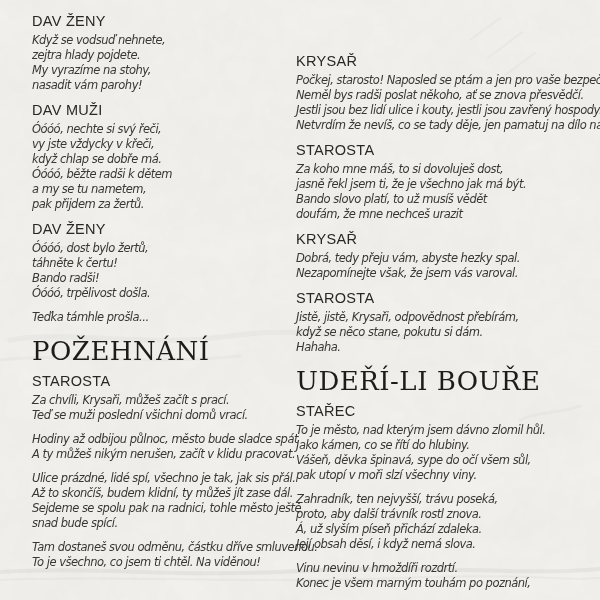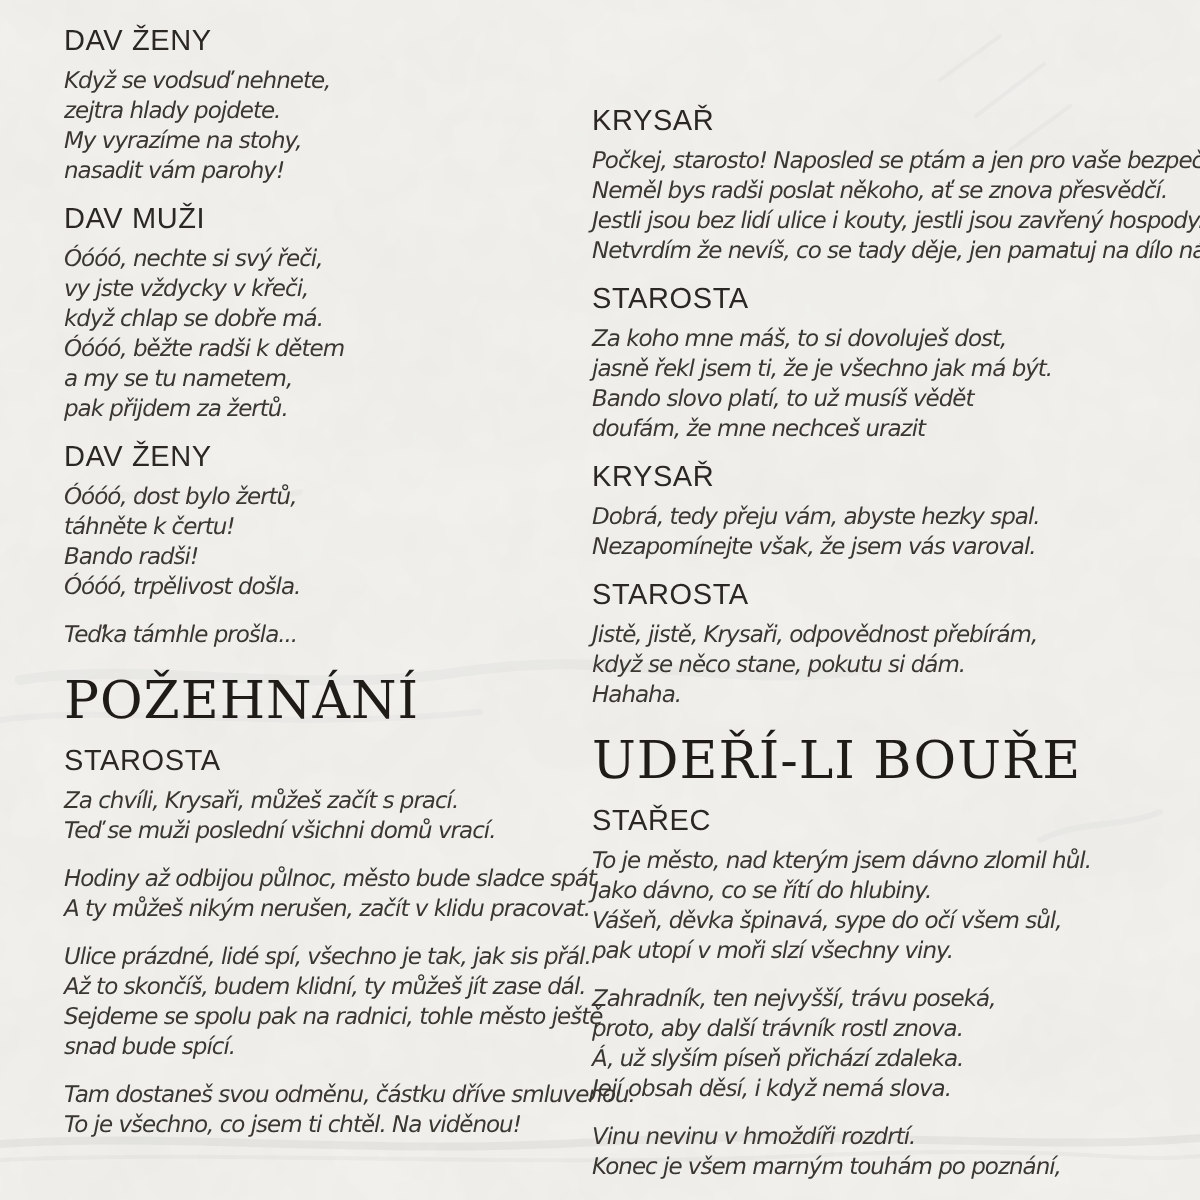--- a/index.html
+++ b/index.html
@@ -171,21 +171,21 @@
       <h3 class="speaker">STAROSTA</h3>
       <div class="stanza">
         <div class="line">Jistě, jistě, Krysaři, odpovědnost přebírám,</div>
         <div class="line">když se něco stane, pokutu si dám.</div>
         <div class="line">Hahaha.</div>
       </div>
       <h2 class="song-title">UDEŘÍ-LI BOUŘE</h2>
       <h3 class="speaker">STAŘEC</h3>
       <div class="stanza">
         <div class="line">To je město, nad kterým jsem dávno zlomil hůl.</div>
-        <div class="line">Jako dávno, co se řítí do hlubiny.</div>
+        <div class="line">Jako kámen, co se řítí do hlubiny.</div>
         <div class="line">Vášeň, děvka špinavá, sype do očí všem sůl,</div>
         <div class="line">pak utopí v moři slzí všechny viny.</div>
       </div>
       <div class="stanza">
         <div class="line">Zahradník, ten nejvyšší, trávu poseká,</div>
         <div class="line">proto, aby další trávník rostl znova.</div>
         <div class="line">Á, už slyším píseň přichází zdaleka.</div>
         <div class="line">Její obsah děsí, i když nemá slova.</div>
       </div>
       <div class="stanza">

